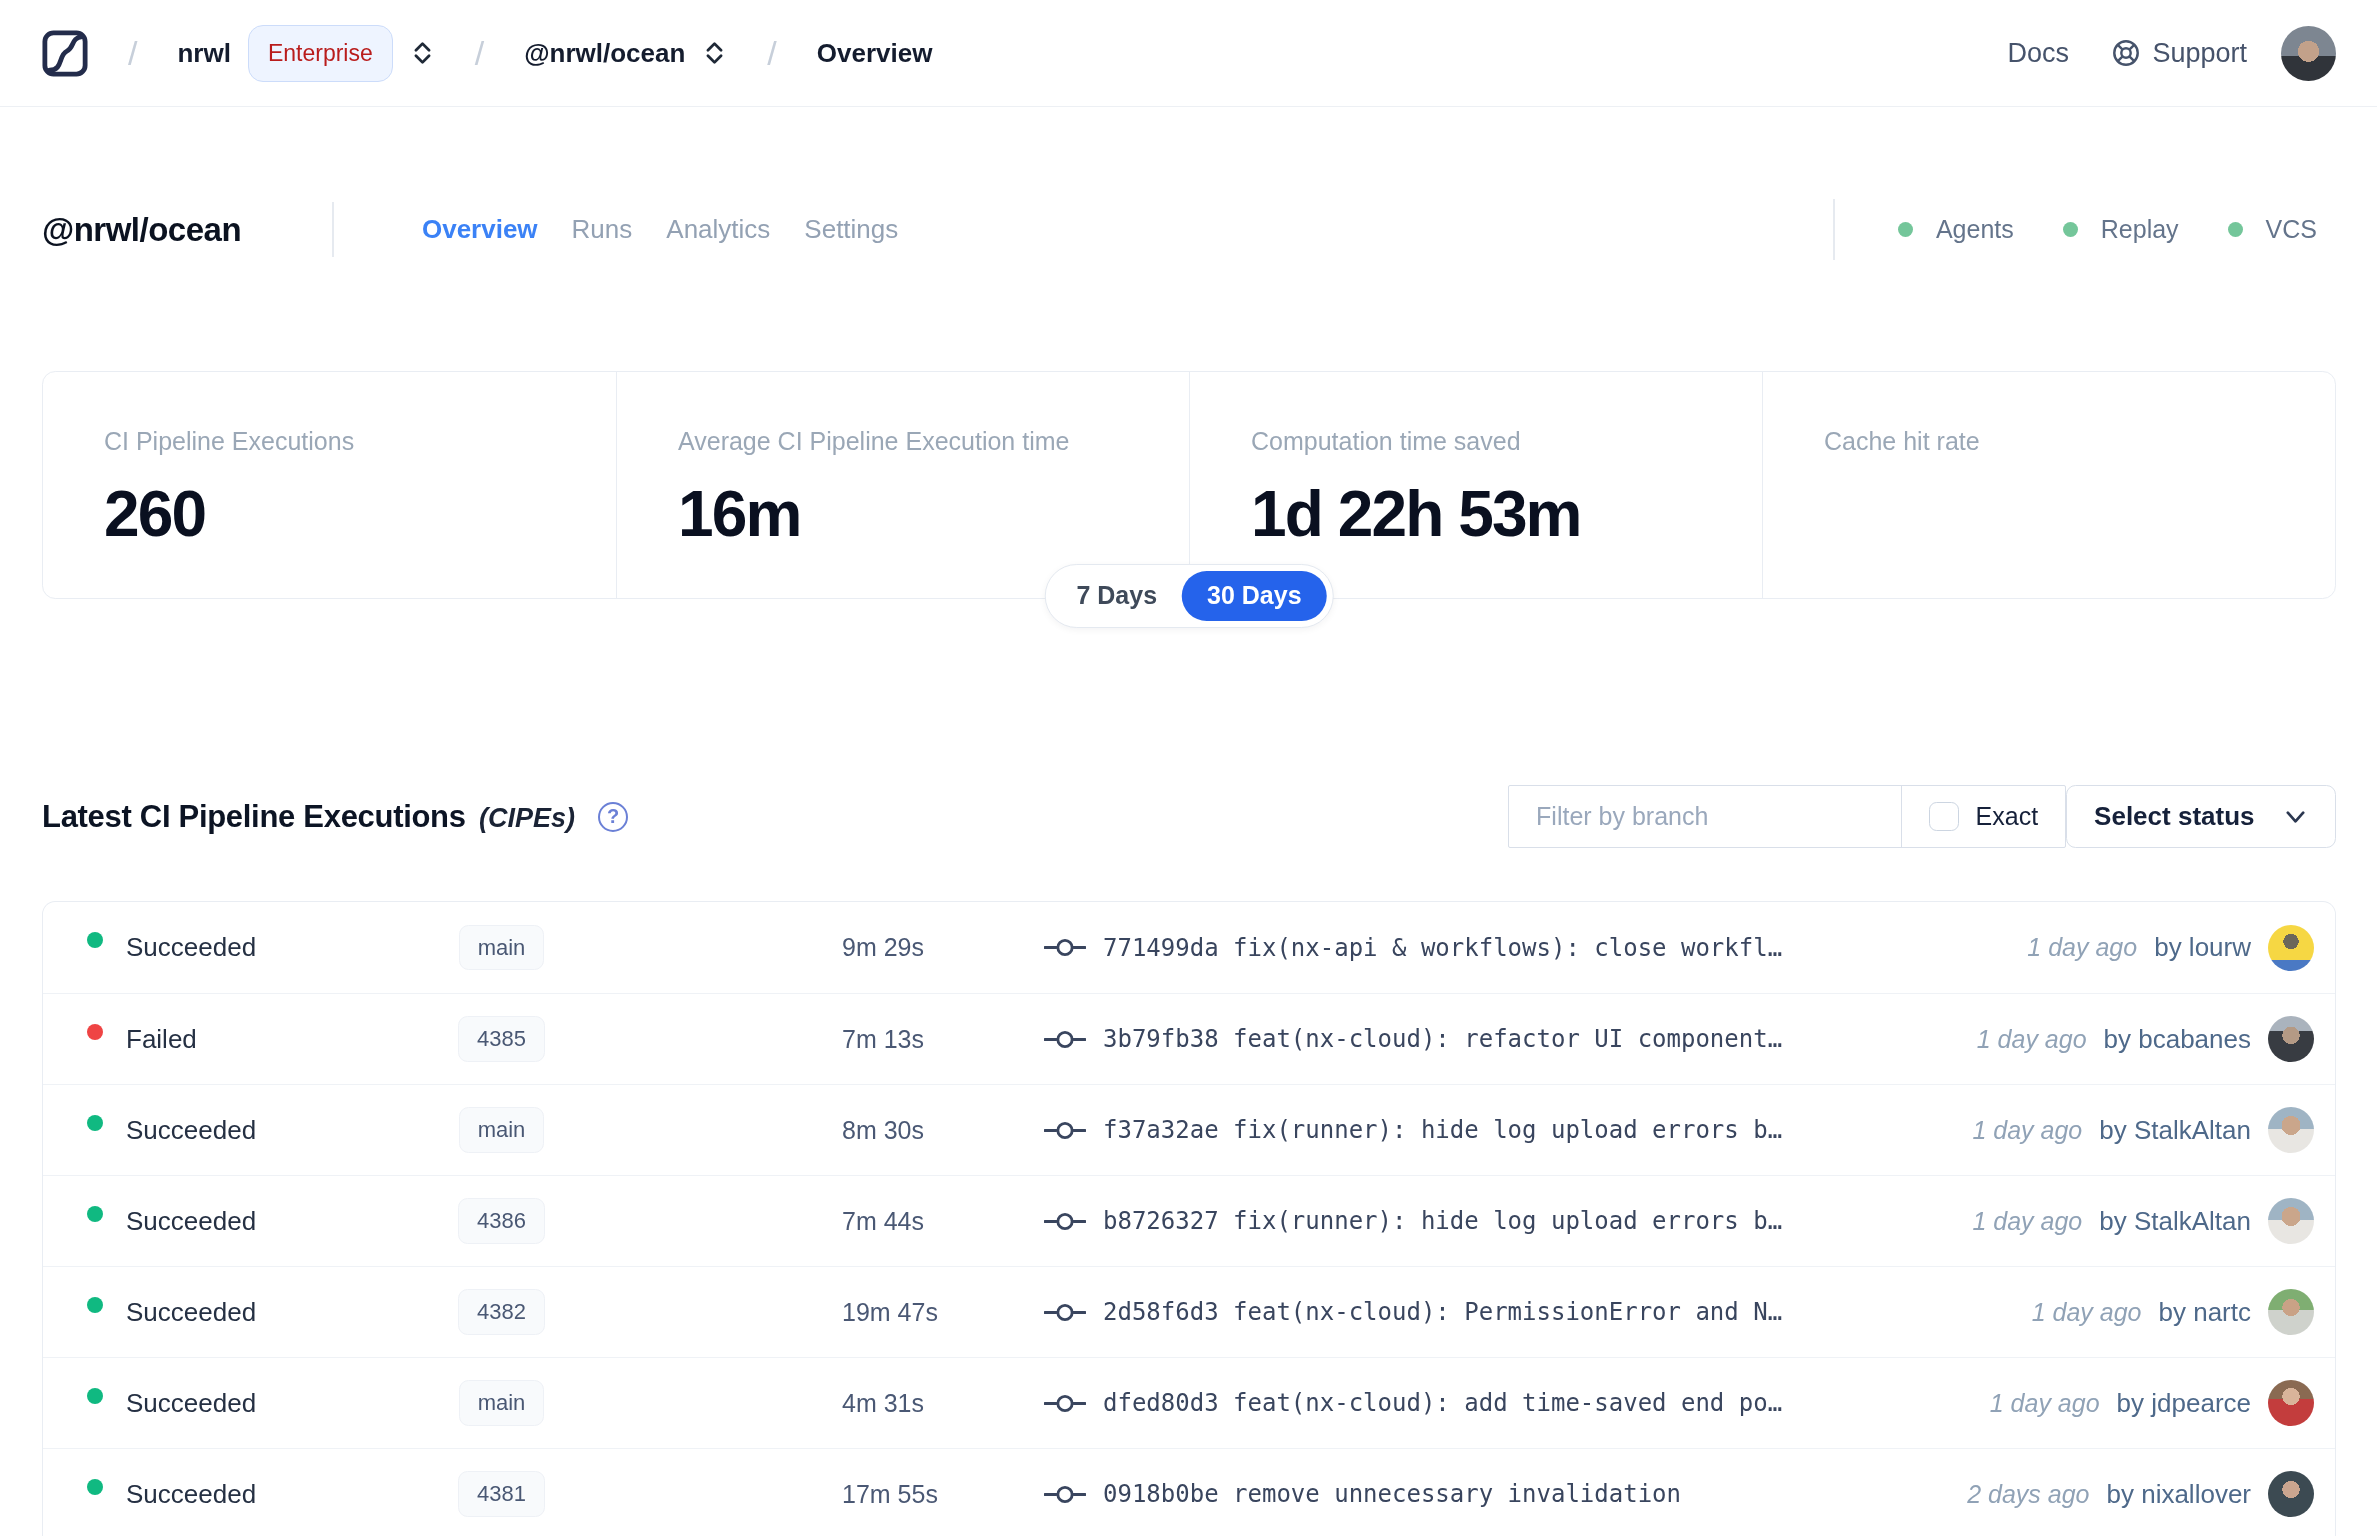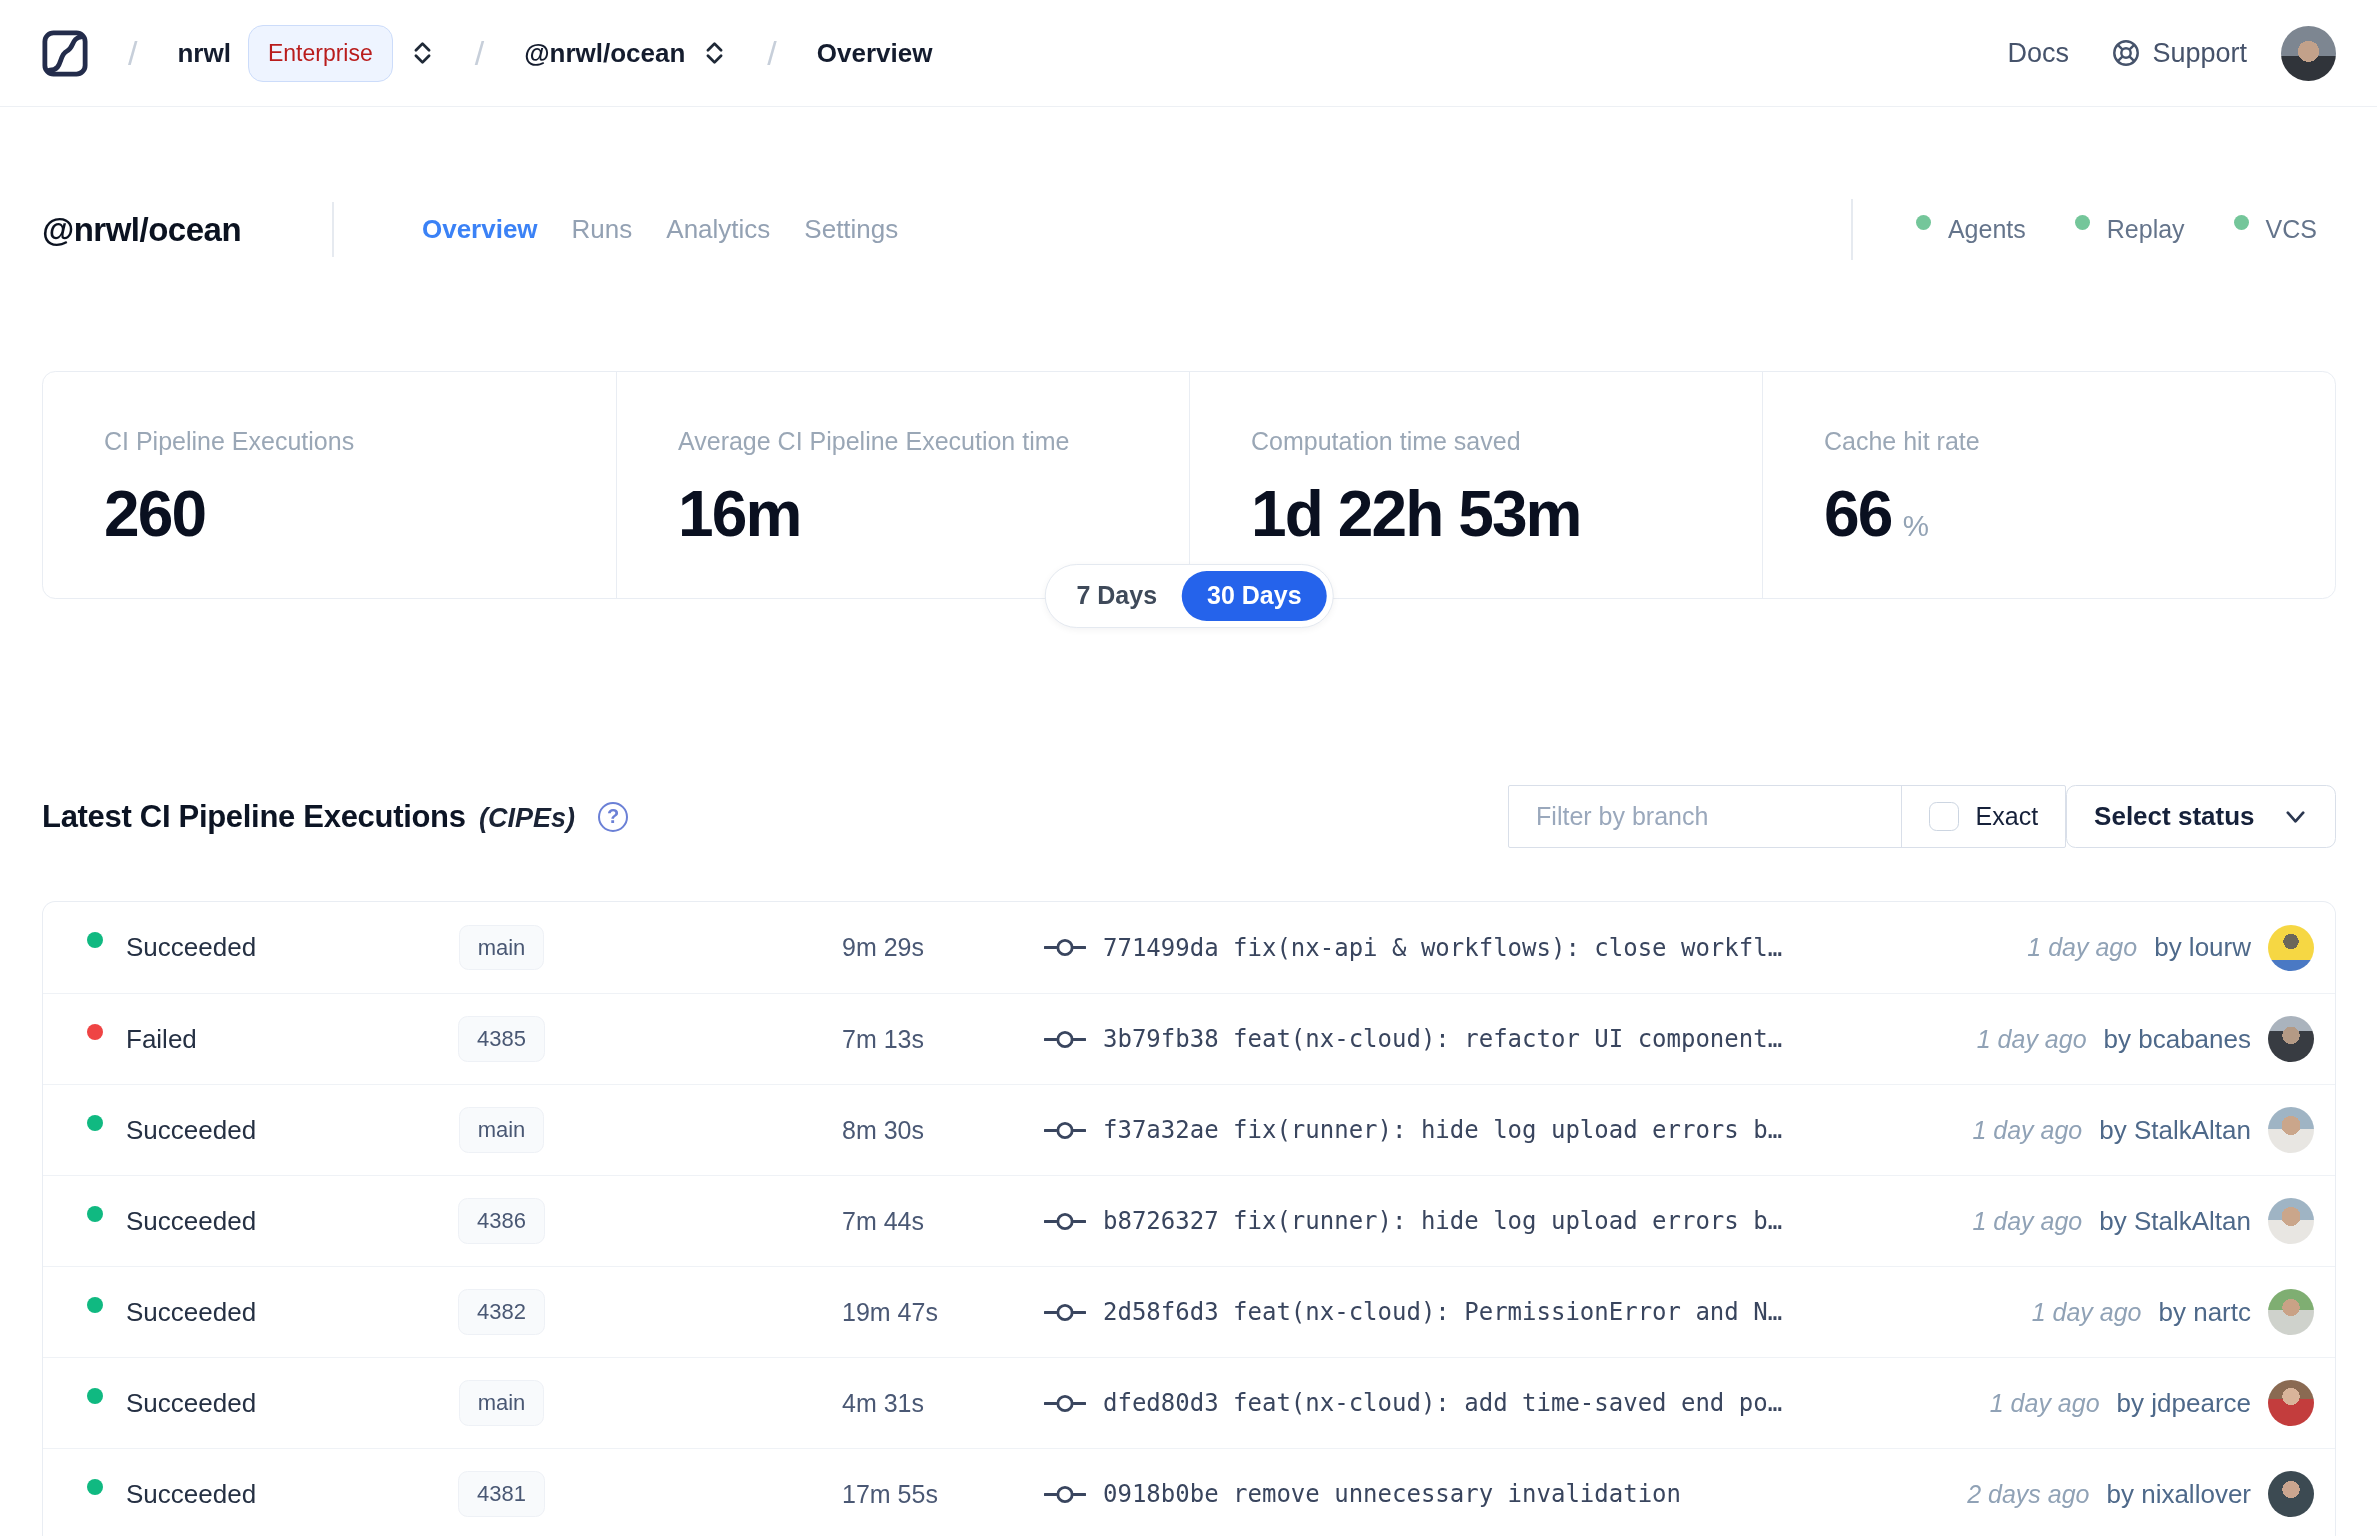--- a/index.html
+++ b/index.html
@@ -26,21 +26,21 @@
 
   
   .page-header{margin-top:95px;padding:0 42px;display:flex;align-items:center;height:55px}
   .ws-title{font-size:33px;font-weight:700;color:#0b1220;letter-spacing:-0.5px}
   .vdiv{width:1.9px;height:55px;background:#e6eaf0;margin:0 0 0 91px}
   .tabs{display:flex;align-items:center;gap:34px;margin-left:88px}
   .tab{font-size:26px;color:#93a1b3;font-weight:500;cursor:pointer}
   .tab.active{color:#3b82f6;font-weight:600}
   .header-right{margin-left:auto;display:flex;align-items:center}
   .vdiv2{width:1.9px;height:61px;background:#e6eaf0;margin-right:63px}
-  .hstatus{display:flex;align-items:flex-start;gap:17px;font-size:25px;color:#64748b;margin-right:49px}
+  .hstatus{display:flex;align-items:center;gap:23px;font-size:25px;color:#64748b;margin-right:49px}
   .hstatus:last-child{margin-right:19px}
   .hdot{width:15px;height:15px;border-radius:50%;background:#74c69a}
 
   
   .stats-row{margin:114px 42px 0;border:1.9px solid #e9edf3;border-radius:13.3px;
     display:flex;position:relative;height:228px;background:#fff}
   .stat-cell{width:25%;padding:55px 0 0 61px}
   .stat-cell + .stat-cell{border-left:1.9px solid #e9edf3}
   .stat-label{font-size:25px;color:#9aa7b6;font-weight:500}
   .stat-value-row{display:flex;align-items:baseline;margin-top:21px}
@@ -190,24 +190,20 @@
     </div>
   </div>
   <div class="stat-cell">
     <div class="stat-label">Computation time saved</div>
     <div class="stat-value-row">
       <span class="stat-value">1d 22h 53m</span>
     </div>
   </div>
   <div class="stat-cell">
     <div class="stat-label">Cache hit rate</div>
-    <div class="stat-value-row">
-      <span class="stat-value">66</span>
-      <span class="stat-unit">%</span>
-    </div>
   </div>
 
   <div class="range-toggle">
     <span class="range-opt">7 Days</span>
     <span class="range-opt selected">30 Days</span>
   </div>
 </section>
 
 <section class="section-bar">
   <div class="sec-heading">

